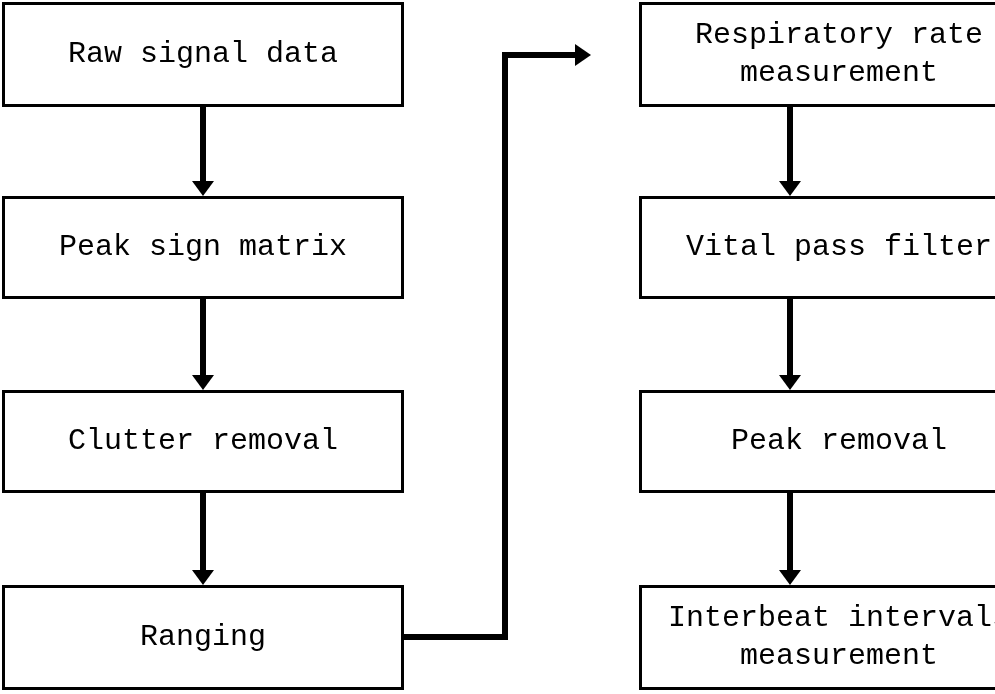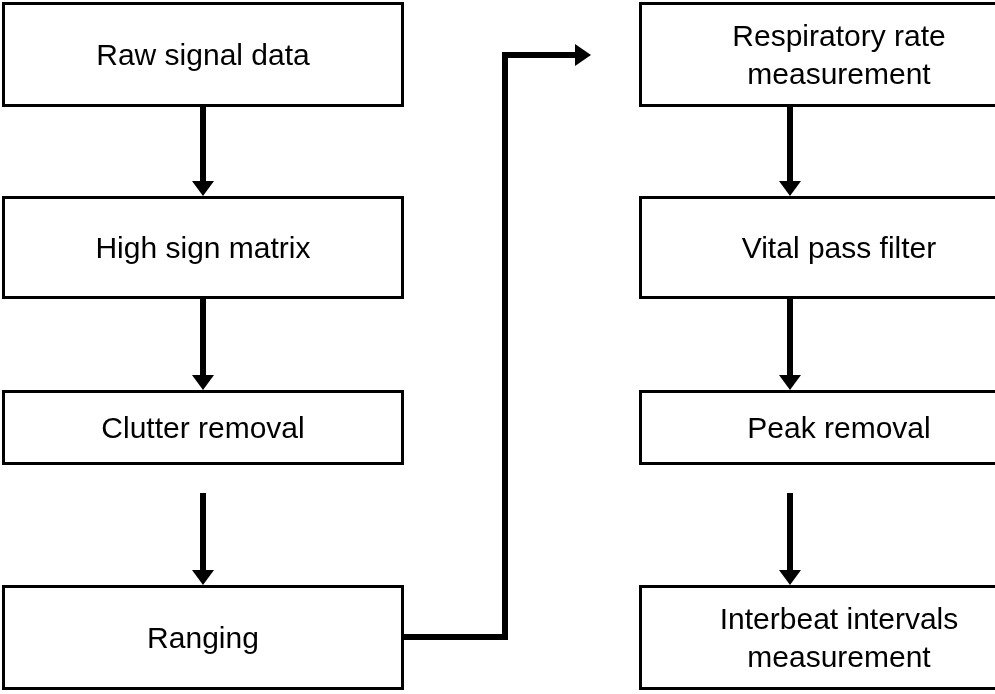--- a/index.html
+++ b/index.html
@@ -5,21 +5,21 @@
   html, body {
     margin: 0;
     padding: 0;
     background: #ffffff;
   }
   .diagram {
     position: relative;
     width: 995px;
     height: 694px;
     background: #ffffff;
-    font-family: Liberation Sans, sans-serif;
+    font-family: Liberation Mono, monospace;
     color: #000000;
     overflow: hidden;
   }
   .arrow-layer {
     position: absolute;
     left: 0;
     top: 0;
     width: 995px;
     height: 694px;
     pointer-events: none;
@@ -42,21 +42,21 @@
     color: #000000;
     padding: 0 14px;
   }
   
   .col-left  { left: 2px;  width: 402px; }
   
   .col-right { left: 591px; width: 400px; margin-left: 48px; }
   
   .row-1 { top: 2px;   height: 105px; }
   .row-2 { top: 196px; height: 103px; }
-  .row-3 { top: 390px; height: 75px; }
+  .row-3 { top: 390px; height: 103px; }
   .row-4 { top: 585px; height: 105px; }
 </style>
 </head>
 <body>
 
 <div class="diagram">
 
   <svg class="arrow-layer" viewBox="0 0 995 694" xmlns="http://www.w3.org/2000/svg">
 
     <g>
@@ -88,21 +88,21 @@
     <g>
       <line x1="790" y1="493" x2="790" y2="571" stroke="#000000" stroke-width="6"></line>
       <polygon points="779,570 801,570 790,585" fill="#000000"></polygon>
     </g>
   </svg>
 
   <div class="node col-left row-1">
     <span class="box-label">Raw signal data</span>
   </div>
   <div class="node col-left row-2">
-    <span class="box-label">High sign matrix</span>
+    <span class="box-label">Peak sign matrix</span>
   </div>
   <div class="node col-left row-3">
     <span class="box-label">Clutter removal</span>
   </div>
   <div class="node col-left row-4">
     <span class="box-label">Ranging</span>
   </div>
 
   <div class="node col-right row-1">
     <span class="box-label">Respiratory rate measurement</span>

